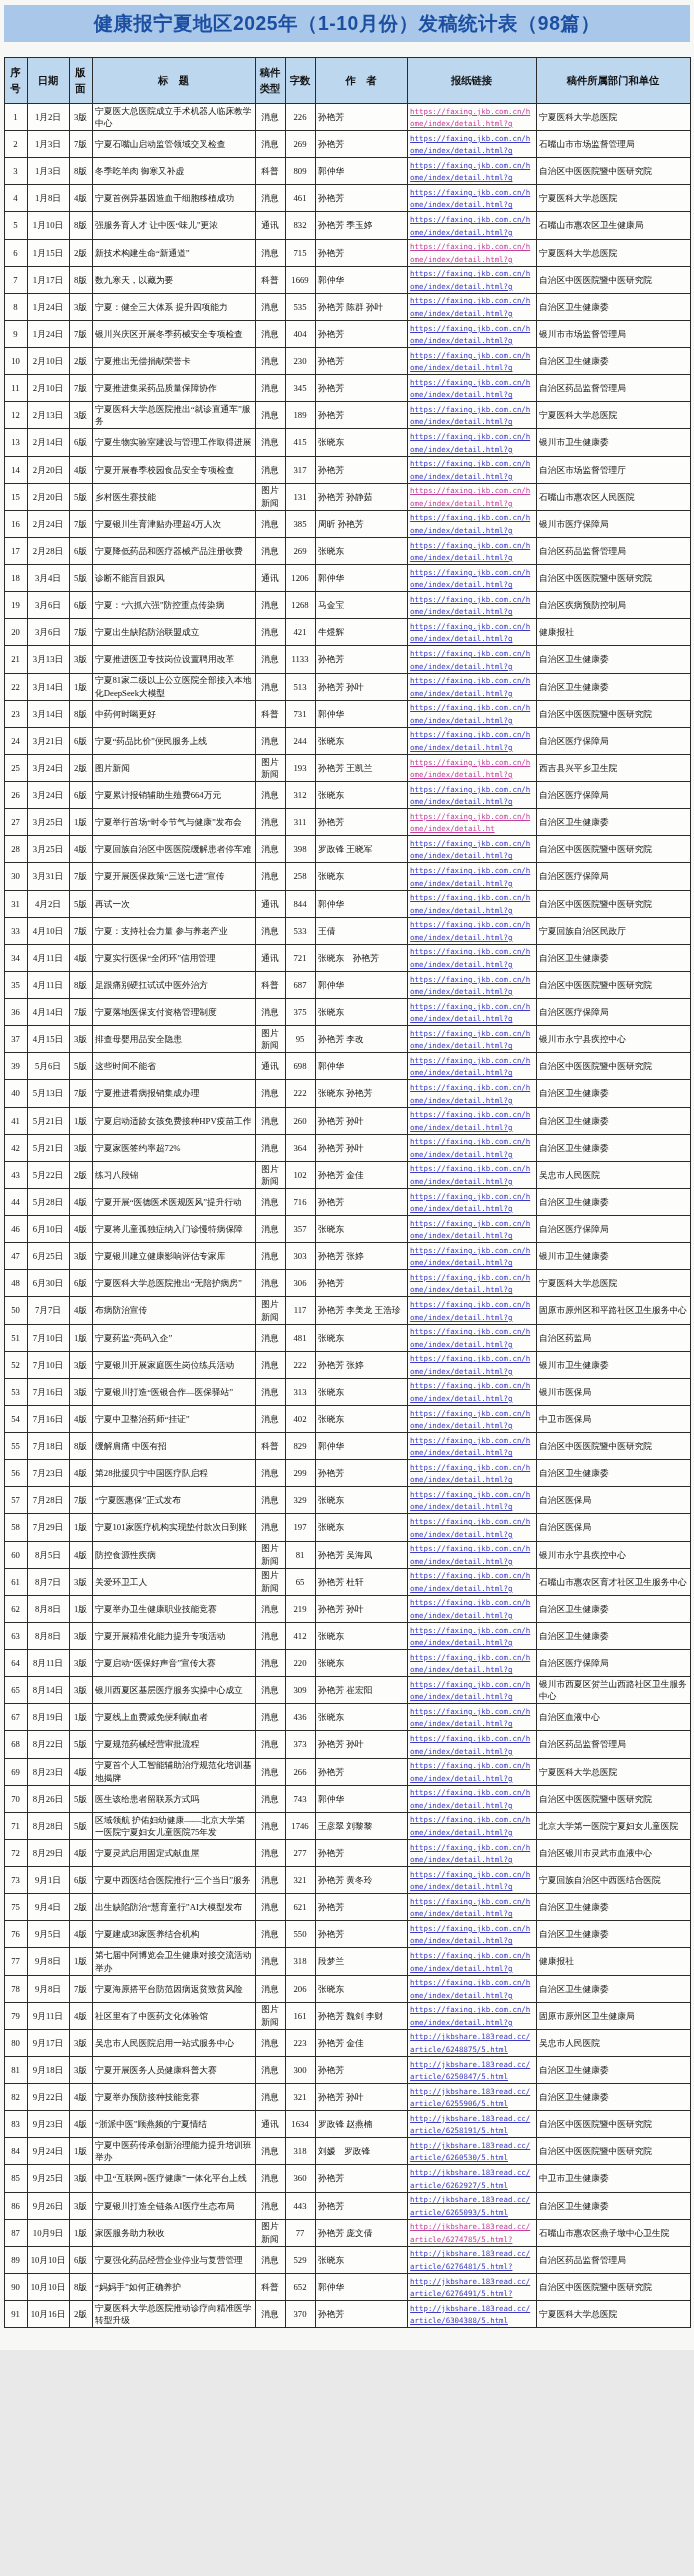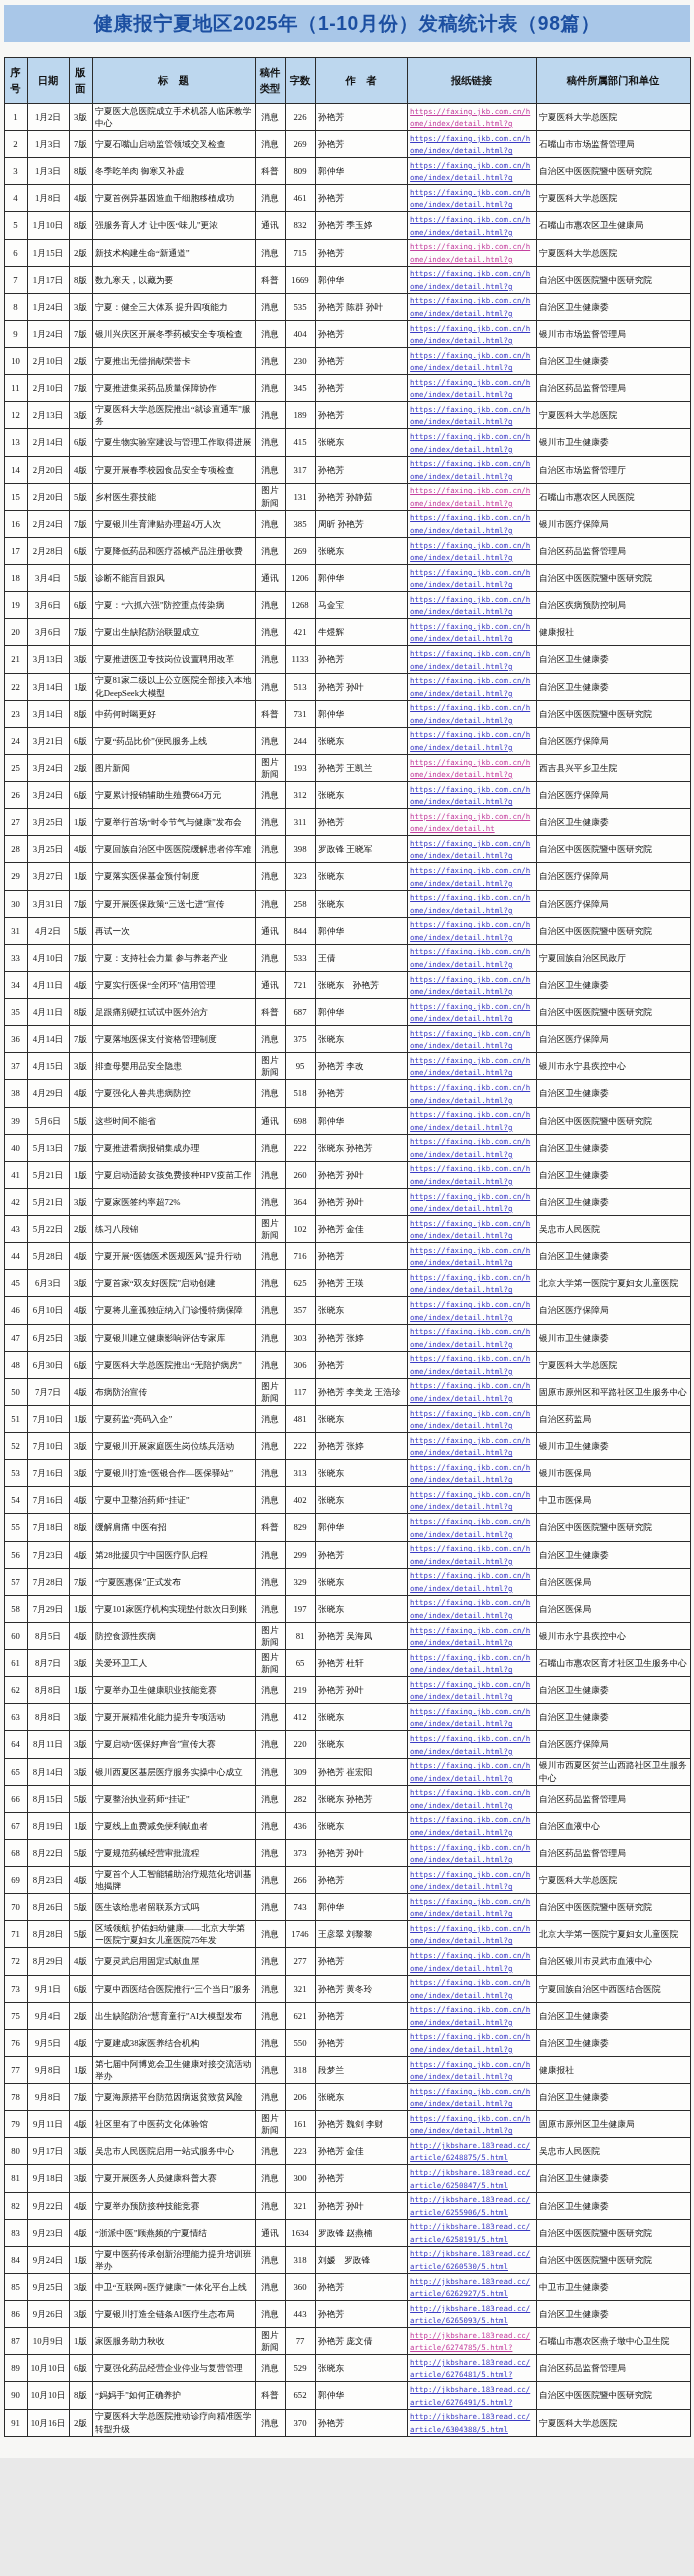--- a/index.html
+++ b/index.html
@@ -438,33 +438,20 @@
     <td class="left">宁夏回族自治区中医医院缓解患者停车难</td>
     <td>消息</td>
     <td>398</td>
     <td class="left">罗政锋 王晓军</td>
     <td class="left">
       <a class="lnk">https://faxing.jkb.com.cn/home/index/detail.html?g</a>
     </td>
     <td class="left">自治区中医医院暨中医研究院</td>
   </tr>
 
-  <tr>
-    <td>29</td>
-    <td>3月27日</td>
-    <td>1版</td>
-    <td class="left">宁夏落实医保基金预付制度</td>
-    <td>消息</td>
-    <td>323</td>
-    <td class="left">张晓东</td>
-    <td class="left">
-      <a class="lnk">https://faxing.jkb.com.cn/home/index/detail.html?g</a>
-    </td>
-    <td class="left">自治区医疗保障局</td>
-  </tr>
 
   <tr>
     <td>30</td>
     <td>3月31日</td>
     <td>7版</td>
     <td class="left">宁夏开展医保政策“三送七进”宣传</td>
     <td>消息</td>
     <td>258</td>
     <td class="left">张晓东</td>
     <td class="left">
@@ -551,33 +538,20 @@
     <td class="left">排查母婴用品安全隐患</td>
     <td>图片新闻</td>
     <td>95</td>
     <td class="left">孙艳芳 李改</td>
     <td class="left">
       <a class="lnk">https://faxing.jkb.com.cn/home/index/detail.html?g</a>
     </td>
     <td class="left">银川市永宁县疾控中心</td>
   </tr>
 
-  <tr>
-    <td>38</td>
-    <td>4月29日</td>
-    <td>4版</td>
-    <td class="left">宁夏强化人兽共患病防控</td>
-    <td>消息</td>
-    <td>518</td>
-    <td class="left">孙艳芳</td>
-    <td class="left">
-      <a class="lnk">https://faxing.jkb.com.cn/home/index/detail.html?g</a>
-    </td>
-    <td class="left">自治区卫生健康委</td>
-  </tr>
 
   <tr>
     <td>39</td>
     <td>5月6日</td>
     <td>5版</td>
     <td class="left">这些时间不能省</td>
     <td>通讯</td>
     <td>698</td>
     <td class="left">郭仲华</td>
     <td class="left">
@@ -649,33 +623,20 @@
     <td class="left">宁夏开展“医德医术医规医风”提升行动</td>
     <td>消息</td>
     <td>716</td>
     <td class="left">孙艳芳</td>
     <td class="left">
       <a class="lnk">https://faxing.jkb.com.cn/home/index/detail.html?g</a>
     </td>
     <td class="left">自治区卫生健康委</td>
   </tr>
 
-  <tr>
-    <td>45</td>
-    <td>6月3日</td>
-    <td>3版</td>
-    <td class="left">宁夏首家“双友好医院”启动创建</td>
-    <td>消息</td>
-    <td>625</td>
-    <td class="left">孙艳芳 王瑛</td>
-    <td class="left">
-      <a class="lnk">https://faxing.jkb.com.cn/home/index/detail.html?g</a>
-    </td>
-    <td class="left">北京大学第一医院宁夏妇女儿童医院</td>
-  </tr>
 
   <tr>
     <td>46</td>
     <td>6月10日</td>
     <td>4版</td>
     <td class="left">宁夏将儿童孤独症纳入门诊慢特病保障</td>
     <td>消息</td>
     <td>357</td>
     <td class="left">张晓东</td>
     <td class="left">
@@ -917,33 +878,20 @@
     <td class="left">银川西夏区基层医疗服务实操中心成立</td>
     <td>消息</td>
     <td>309</td>
     <td class="left">孙艳芳 崔宏阳</td>
     <td class="left">
       <a class="lnk">https://faxing.jkb.com.cn/home/index/detail.html?g</a>
     </td>
     <td class="left">银川市西夏区贺兰山西路社区卫生服务中心</td>
   </tr>
 
-  <tr>
-    <td>66</td>
-    <td>8月15日</td>
-    <td>5版</td>
-    <td class="left">宁夏整治执业药师“挂证”</td>
-    <td>消息</td>
-    <td>282</td>
-    <td class="left">张晓东 孙艳芳</td>
-    <td class="left">
-      <a class="lnk">https://faxing.jkb.com.cn/home/index/detail.html?g</a>
-    </td>
-    <td class="left">自治区药品监督管理局</td>
-  </tr>
 
   <tr>
     <td>67</td>
     <td>8月19日</td>
     <td>1版</td>
     <td class="left">宁夏线上血费减免便利献血者</td>
     <td>消息</td>
     <td>436</td>
     <td class="left">张晓东</td>
     <td class="left">

